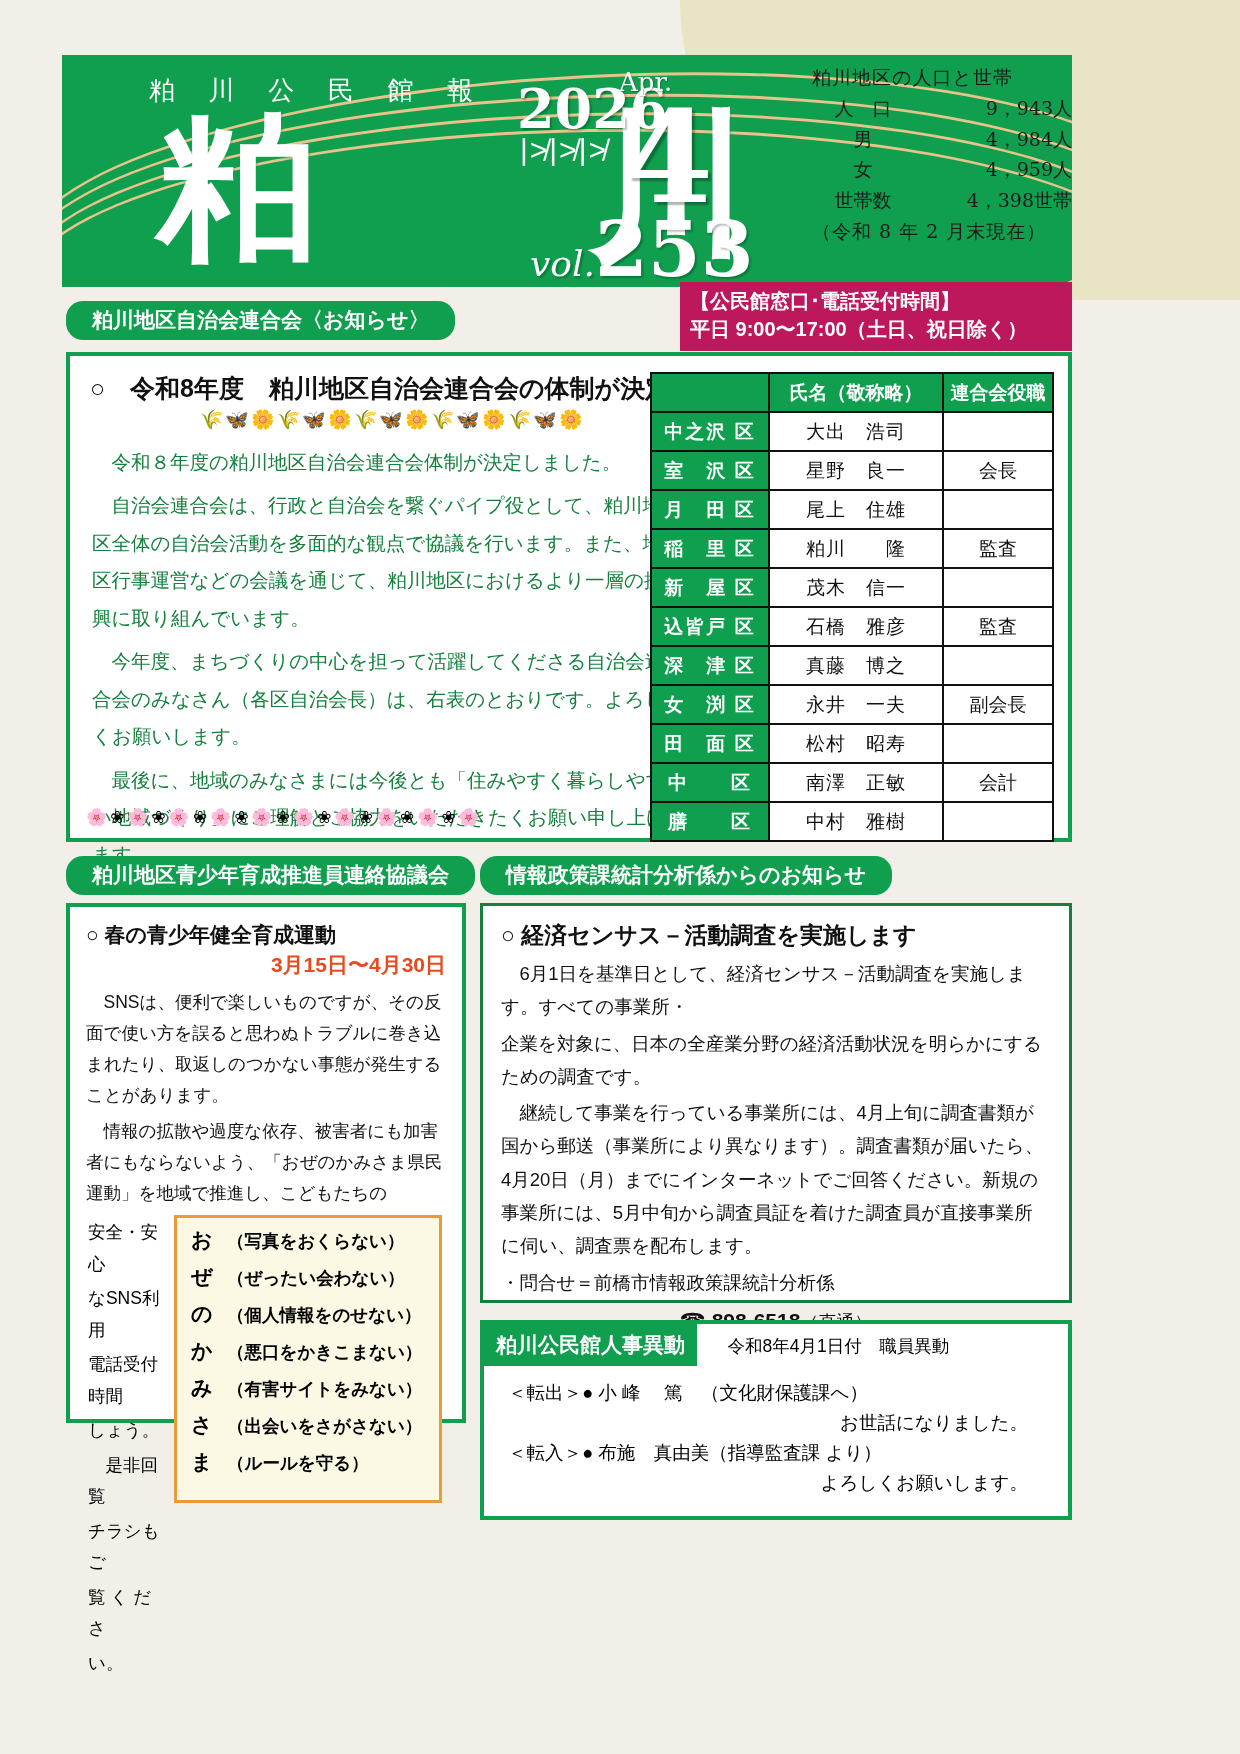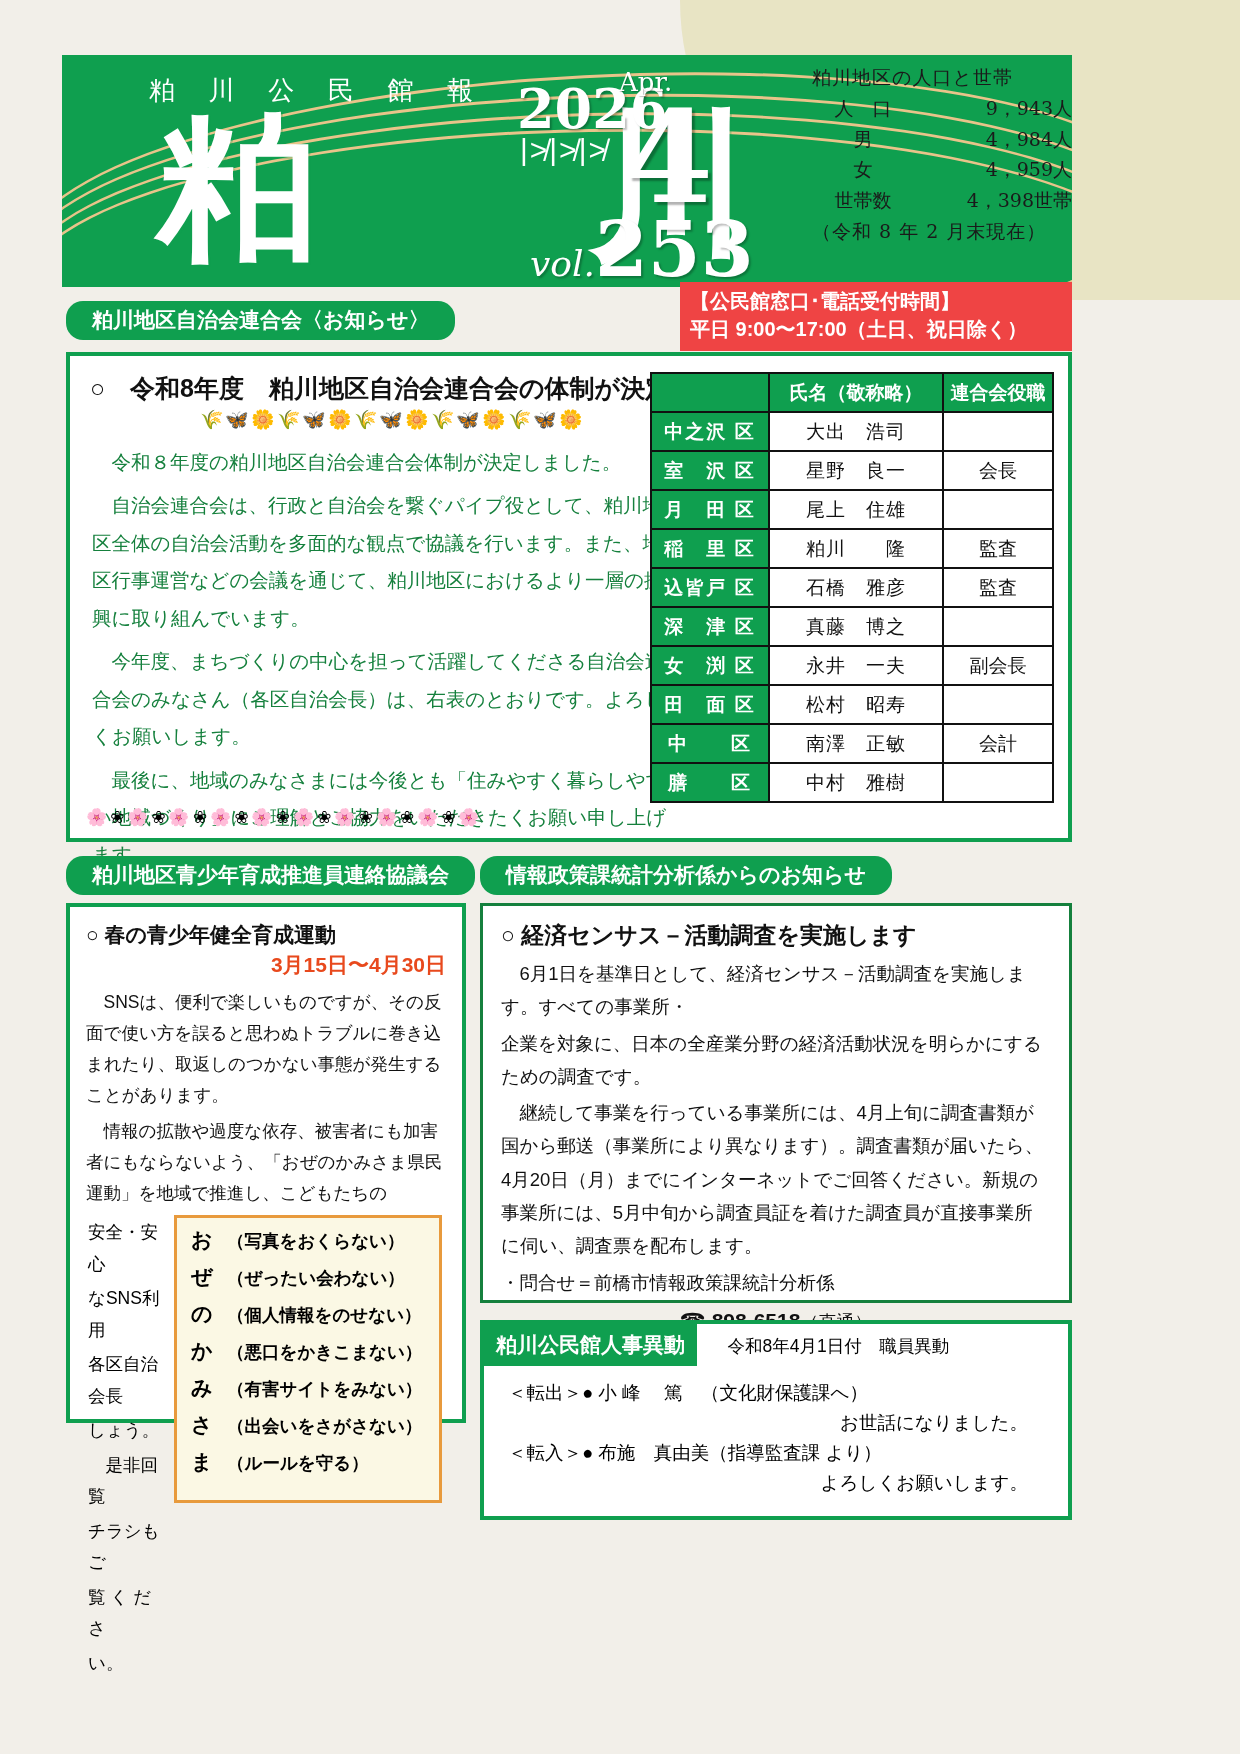--- a/index.html
+++ b/index.html
@@ -102,21 +102,21 @@
     border-radius: 17px;
     font-size: 21px; font-weight: bold;
     padding: 5px 26px 6px 26px;
     letter-spacing: 0px;
     white-space: nowrap;
   }
 
   
   .hoursbar {
     position: absolute; left: 680px; top: 282px;
-    width: 392px; background: #ef4444; color: #fff;
+    width: 392px; background: #be185d; color: #fff;
     padding: 6px 8px 8px 10px;
     font-size: 20px; font-weight: bold; line-height: 1.38;
     z-index: 7; white-space: nowrap;
   }
 
   .pill-row1 { position: absolute; left: 66px; top: 301px; z-index: 7; }
 
   
   .mainbox {
     position: absolute; left: 66px; top: 352px;
@@ -311,20 +311,25 @@
           <td class="c-ku">月　田 区</td>
           <td class="c-name">尾上　住雄</td>
           <td class="c-role"></td>
         </tr>
         <tr>
           <td class="c-ku">稲　里 区</td>
           <td class="c-name">粕川　　隆</td>
           <td class="c-role">監査</td>
         </tr>
         <tr>
+          <td class="c-ku">新　屋 区</td>
+          <td class="c-name">茂木　信一</td>
+          <td class="c-role"></td>
+        </tr>
+        <tr>
           <td class="c-ku">込皆戸 区</td>
           <td class="c-name">石橋　雅彦</td>
           <td class="c-role">監査</td>
         </tr>
         <tr>
           <td class="c-ku">深　津 区</td>
           <td class="c-name">真藤　博之</td>
           <td class="c-role"></td>
         </tr>
         <tr>
@@ -361,21 +366,21 @@
 <div class="leftbox">
   <div class="sub-head">○ 春の青少年健全育成運動</div>
   <div class="sub-date">3月15日〜4月30日</div>
   <div class="leftbody">
     <p>SNSは、便利で楽しいものですが、その反面で使い方を誤ると思わぬトラブルに巻き込まれたり、取返しのつかない事態が発生することがあります。</p>
     <p>情報の拡散や過度な依存、被害者にも加害者にもならないよう、「おぜのかみさま県民運動」を地域で推進し、こどもたちの</p>
   </div>
   <div class="narrow-col" id="narrow-col">
       <p>安全・安心</p>
       <p>なSNS利 用</p>
-      <p>各区自治会長</p>
+      <p>電話受付時間</p>
       <p>しょう。</p>
       <p>　是非回覧</p>
       <p>チラシもご</p>
       <p>覧 く だ さ</p>
       <p>い。</p>
     </div>
   <div class="orangebox">
     <div id="oze-rows">
         <div class="orow">
           <span class="ok">お</span>

